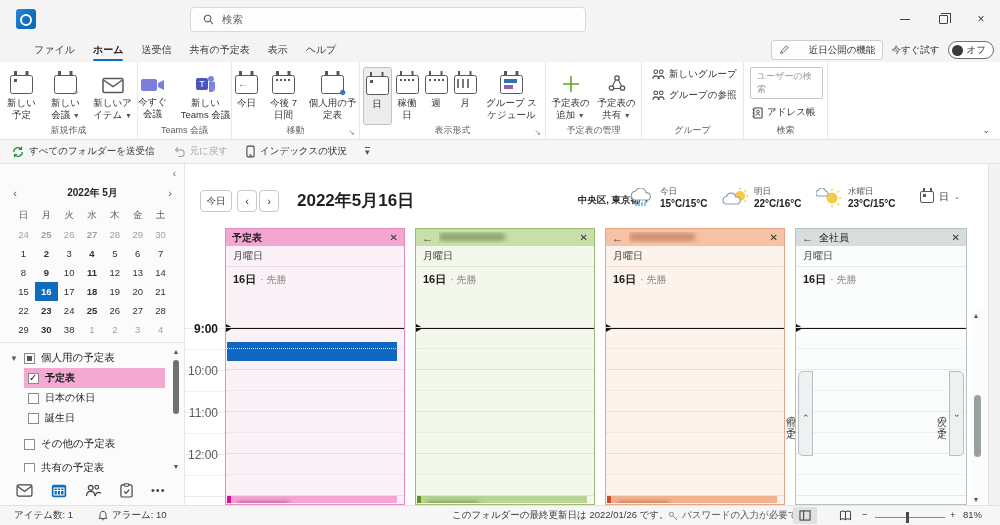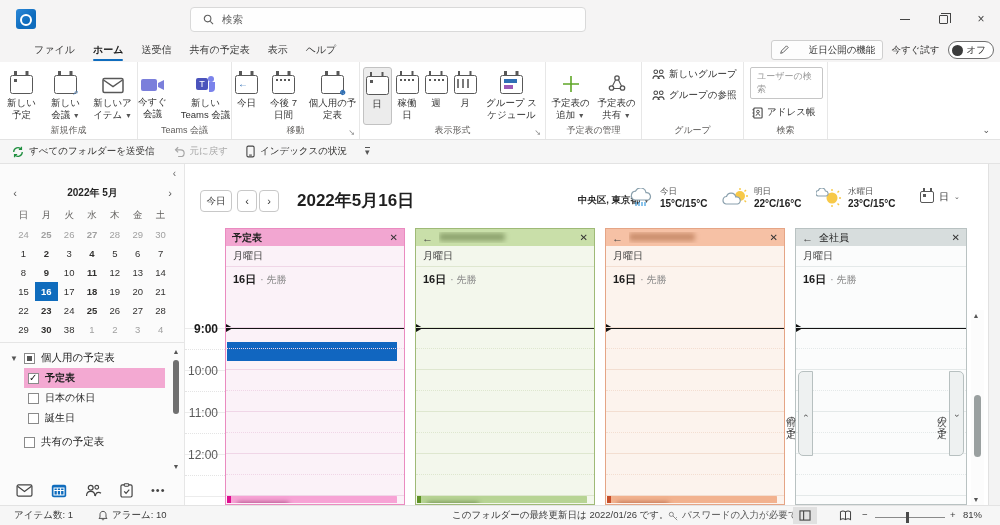--- a/index.html
+++ b/index.html
@@ -483,20 +483,24 @@
         <span>予定表</span>
       </div>
       <div class="cl-row cl-item">
         <span class="cb"></span>
         <span>日本の休日</span>
       </div>
       <div class="cl-row cl-item">
         <span class="cb"></span>
         <span>誕生日</span>
       </div>
+      <div class="cl-row cl-group-lv" style="margin-top:6px; padding-left:24px;">
+        <span class="cb"></span>
+        <span>その他の予定表</span>
+      </div>
       <div class="cl-row cl-group-lv" style="margin-top:4px; padding-left:24px;">
         <span class="cb"></span>
         <span>共有の予定表</span>
       </div>
     </div>
     <div class="side-scroll">
       <span class="scr-arrow" style="top:0;">▲</span>
       <span class="thumb"></span>
       <span class="scr-arrow" style="bottom:0;">▼</span>
     </div>

